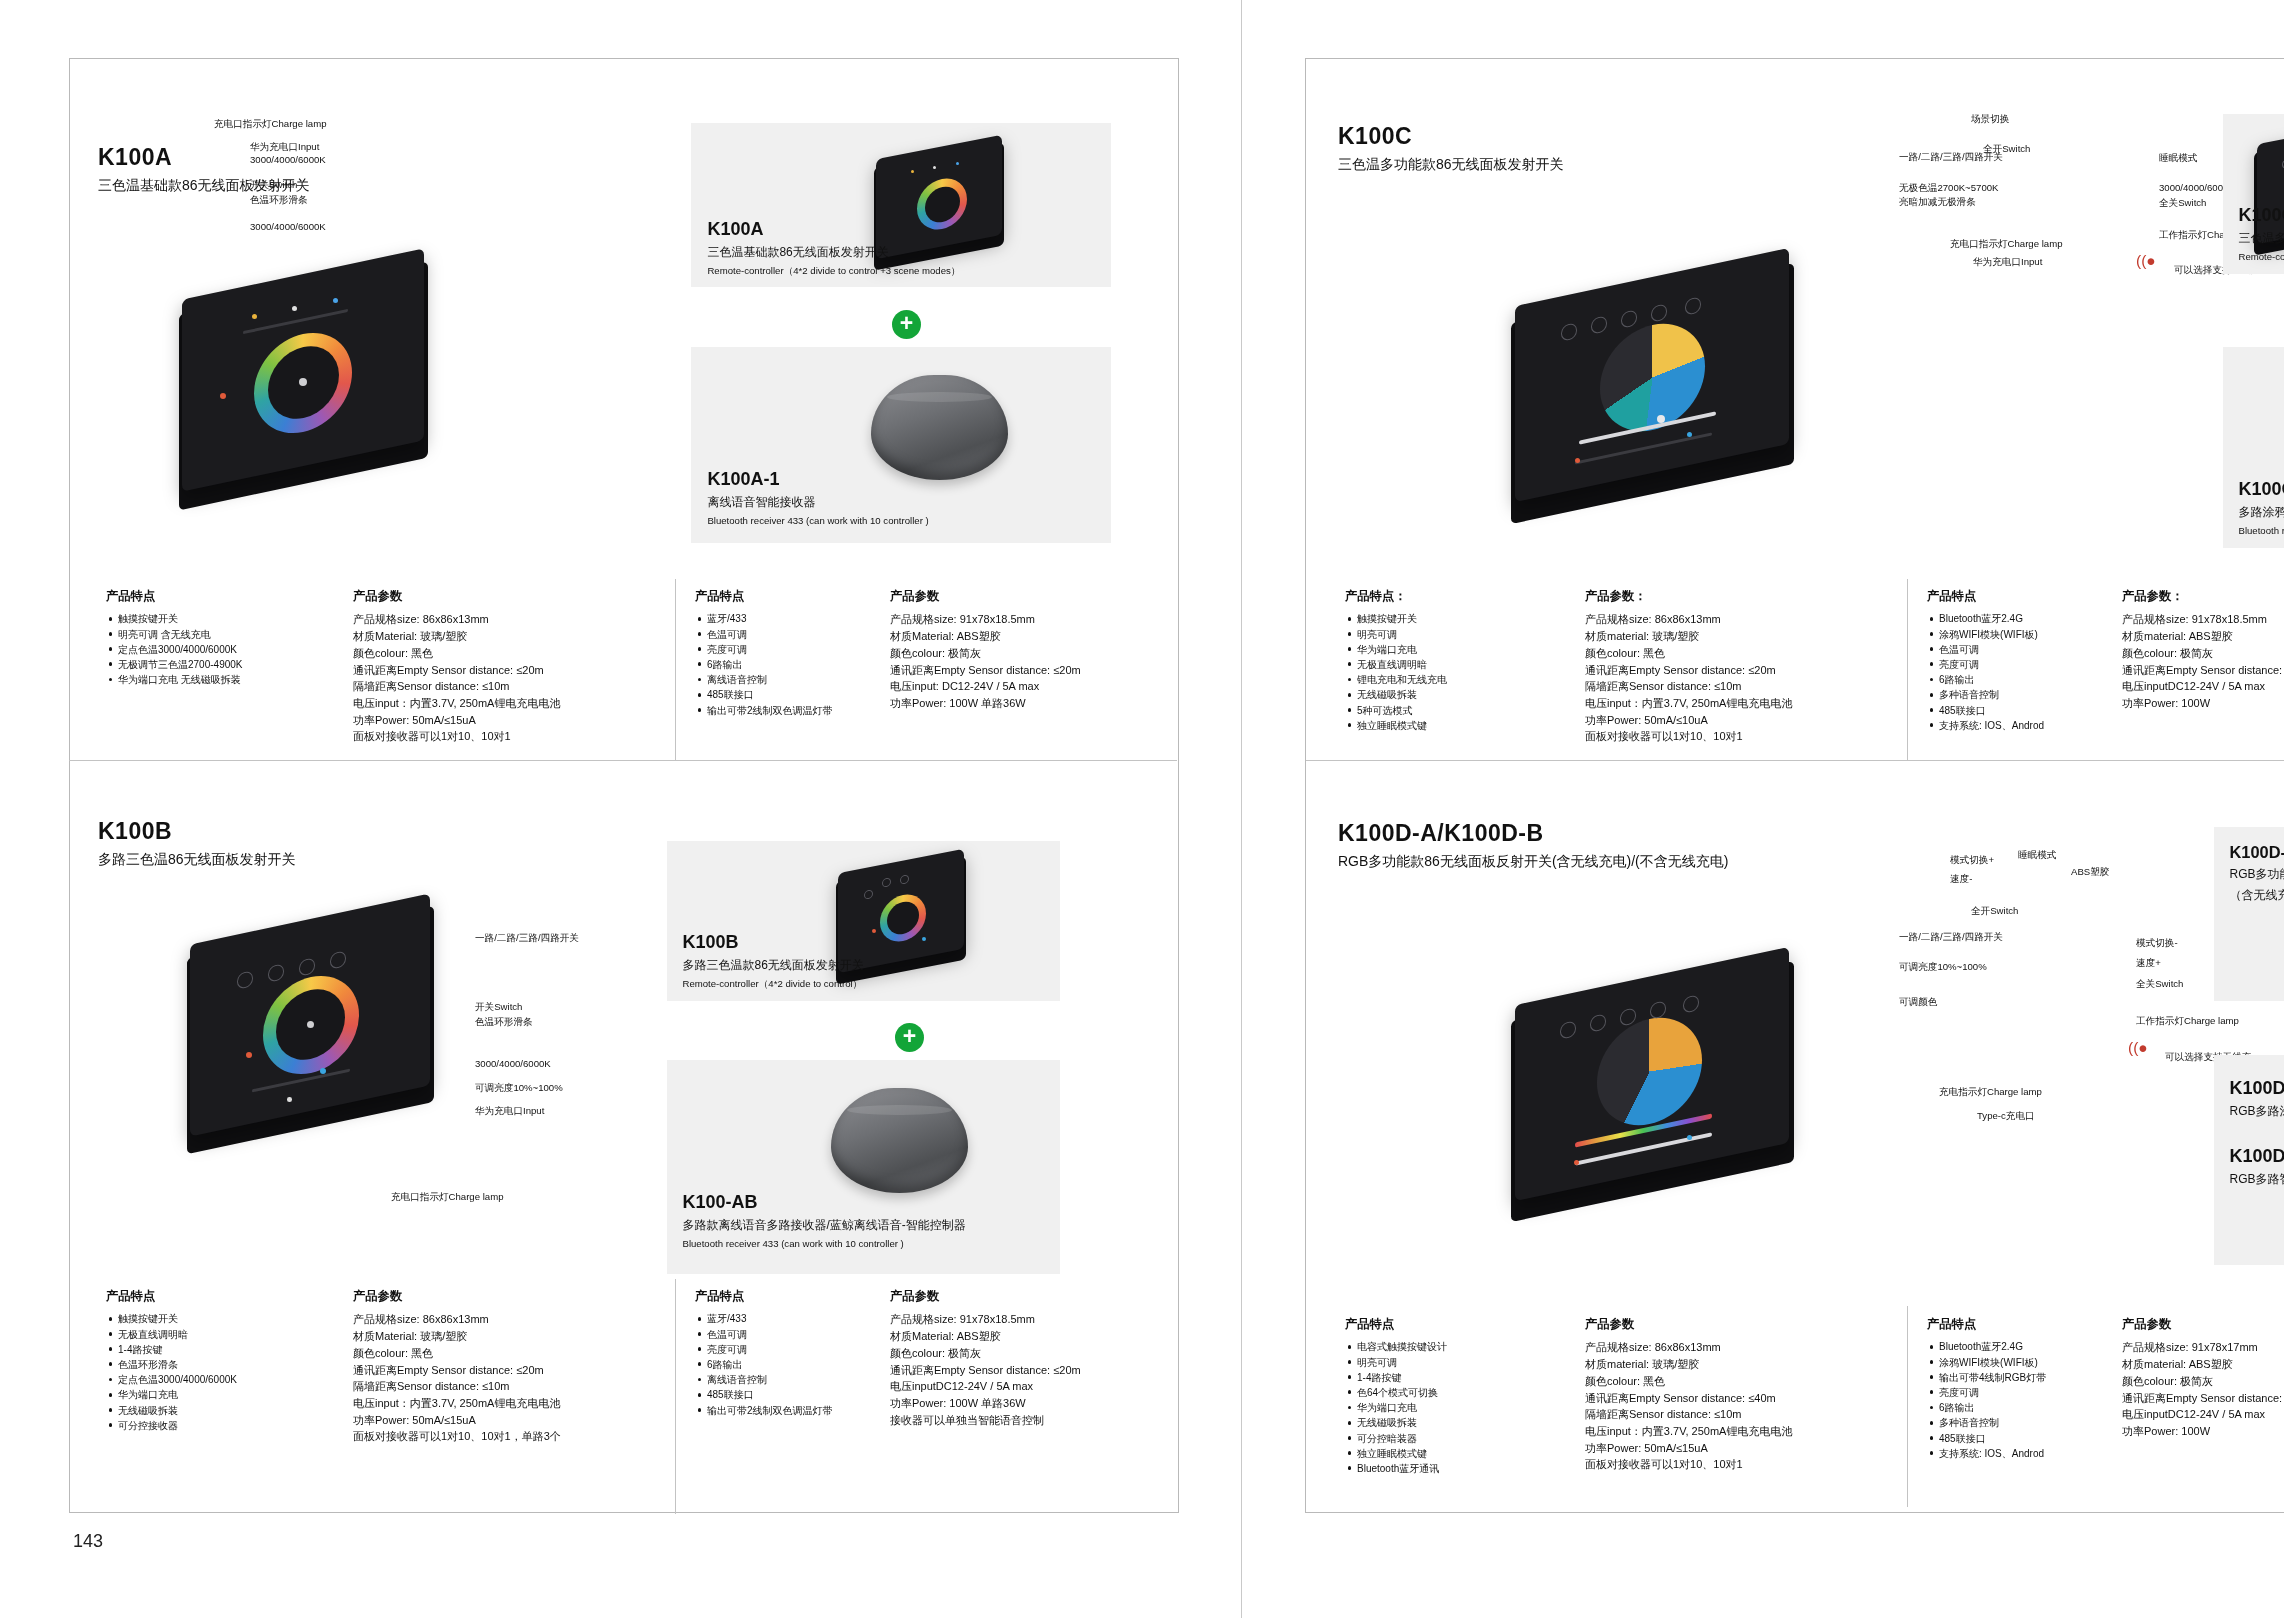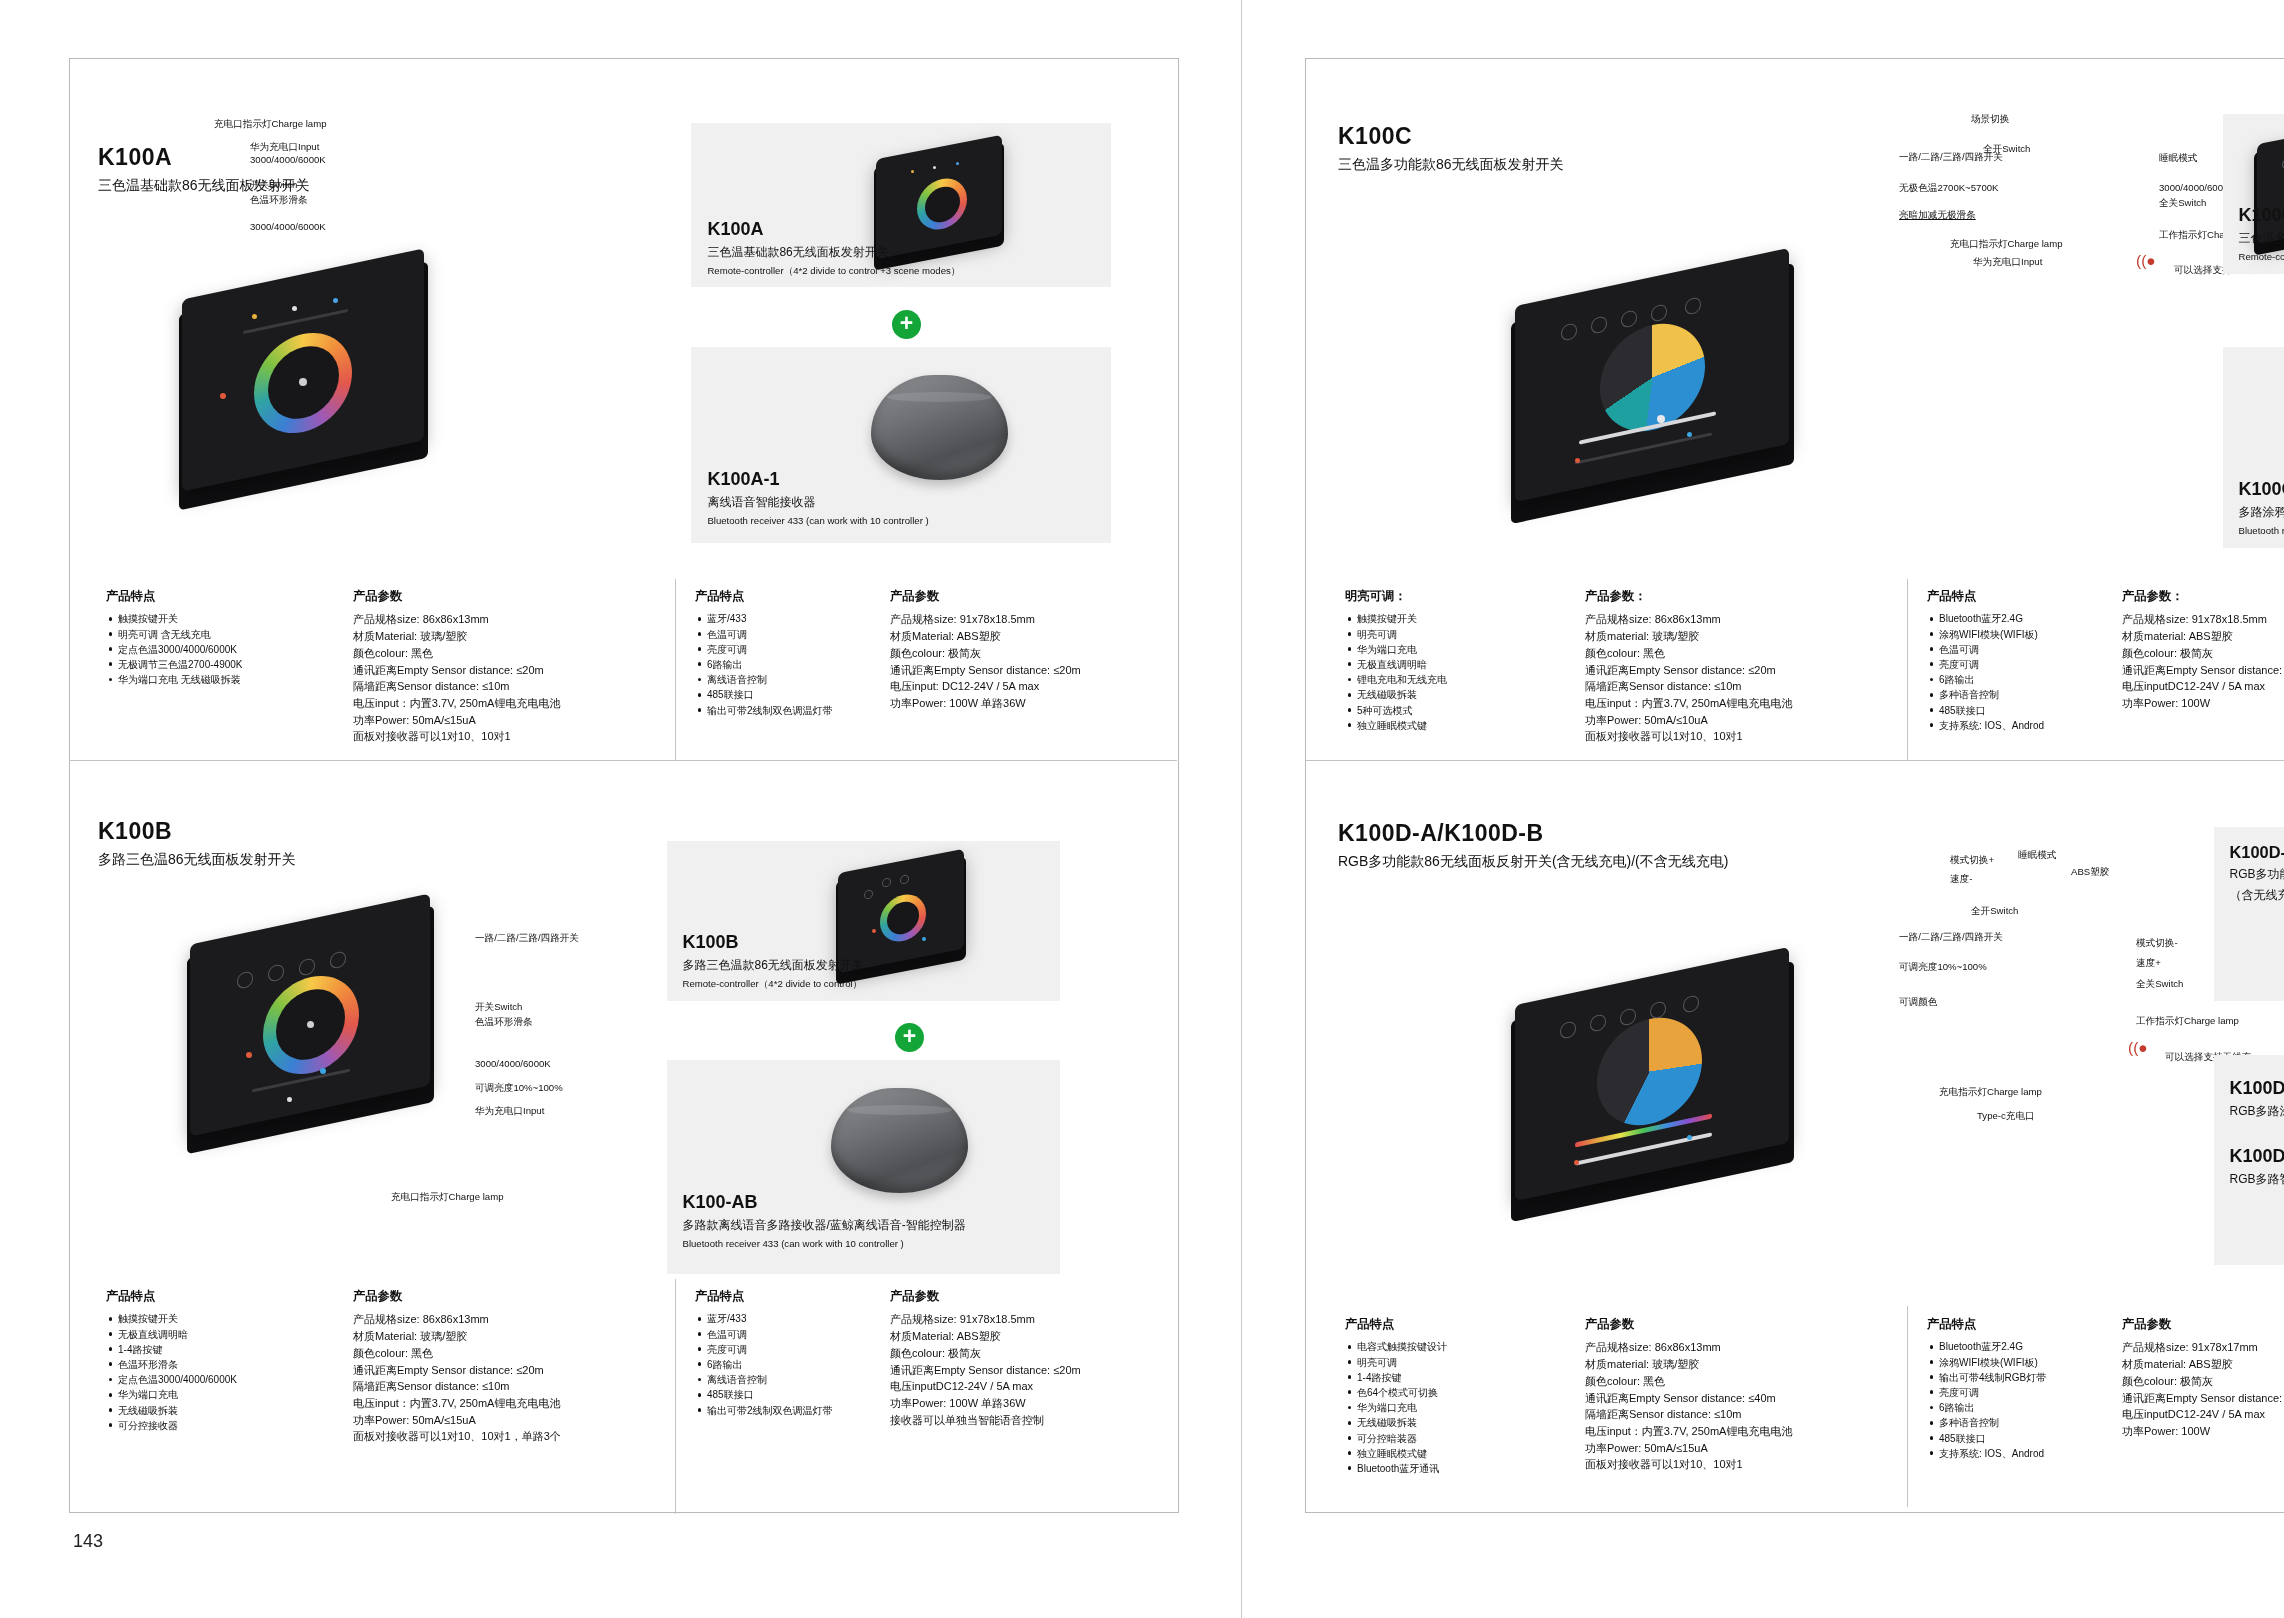--- a/index.html
+++ b/index.html
@@ -367,21 +367,21 @@
       <div class="slider-knob" style="left:151px; top:168px; width:8.2px; height:8.2px;"></div>
       <div class="slider-bar" style="left:69px; top:200px; width:137px; height:3.2px; transform:skewY(-12deg);"></div>
       <div class="dot" style="left:69px; top:211px; width:5px; height:5px; background:#e05a3a;"></div>
       <div class="dot" style="left:181px; top:185px; width:5px; height:5px; background:#3aa5e0;"></div>
     </div>
 
     <div class="callout" style="left:730px; top:113px;">场景切换</div>
     <div class="callout" style="left:742px; top:143px;">全开Switch</div>
     <div class="callout" style="left:658px; top:151px;">一路/二路/三路/四路开关</div>
     <div class="callout" style="left:658px; top:182px;">无极色温2700K~5700K</div>
-    <div class="callout" style="left:658px; top:209px;text-decoration:underline;">亮暗加减无极滑条</div>
+    <div class="callout" style="left:658px; top:196px;">亮暗加减无极滑条</div>
     <div class="callout" style="left:709px; top:238px;">充电口指示灯Charge lamp</div>
     <div class="callout" style="left:732px; top:256px;">华为充电口Input</div>
     <div class="callout" style="left:918px; top:152px;">睡眠模式</div>
     <div class="callout" style="left:918px; top:182px;">3000/4000/6000K</div>
     <div class="callout" style="left:918px; top:197px;">全关Switch</div>
     <div class="callout" style="left:918px; top:229px;">工作指示灯Charge lamp</div>
     <div class="callout" style="left:933px; top:264px;">可以选择支持无线充</div>
     <div class="wave-icon" style="left:895px; top:252px;">((●</div>
 
     <div class="photo-panel" style="left:982px; top:114px; width:347px; height:160px; overflow:hidden;">
@@ -402,21 +402,21 @@
     <div class="photo-panel" style="left:982px; top:347px; width:347px; height:201px; overflow:hidden;">
 
       <div class="photo-cap" style="left:15.5px; top:132px;">
         <div class="cap-title">K100C-1</div>
         <div class="cap-sub">多路涂鸦语音接收器</div>
         <div class="cap-en">Bluetooth receiver 433 (can work with 10 controller )</div>
       </div>
     </div>
 
     <div class="section" style="left:104px; top:588px; width:151px;">
-      <div class="spec-head">明亮可调：</div>
+      <div class="spec-head">产品特点：</div>
       <ul class="spec-list">
         <li>触摸按键开关</li>
         <li>明亮可调</li>
         <li>华为端口充电</li>
         <li>无极直线调明暗</li>
         <li>锂电充电和无线充电</li>
         <li>无线磁吸拆装</li>
         <li>5种可选模式</li>
         <li>独立睡眠模式键</li>
       </ul>

